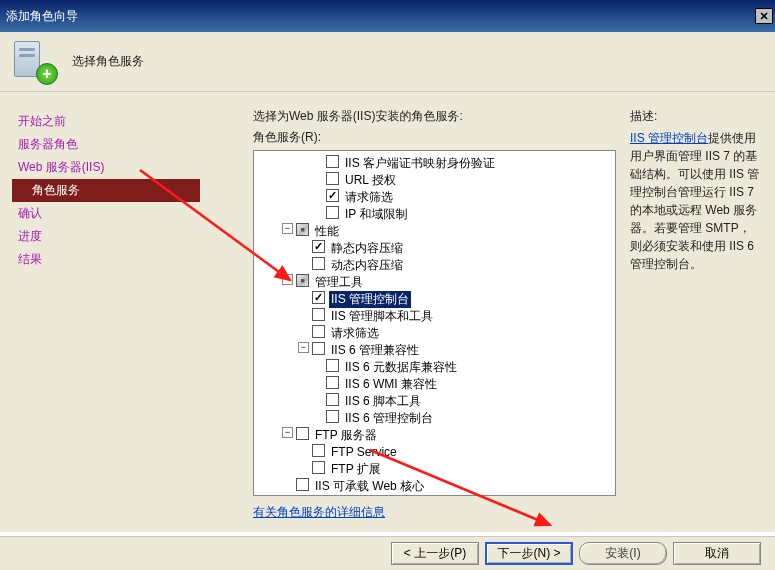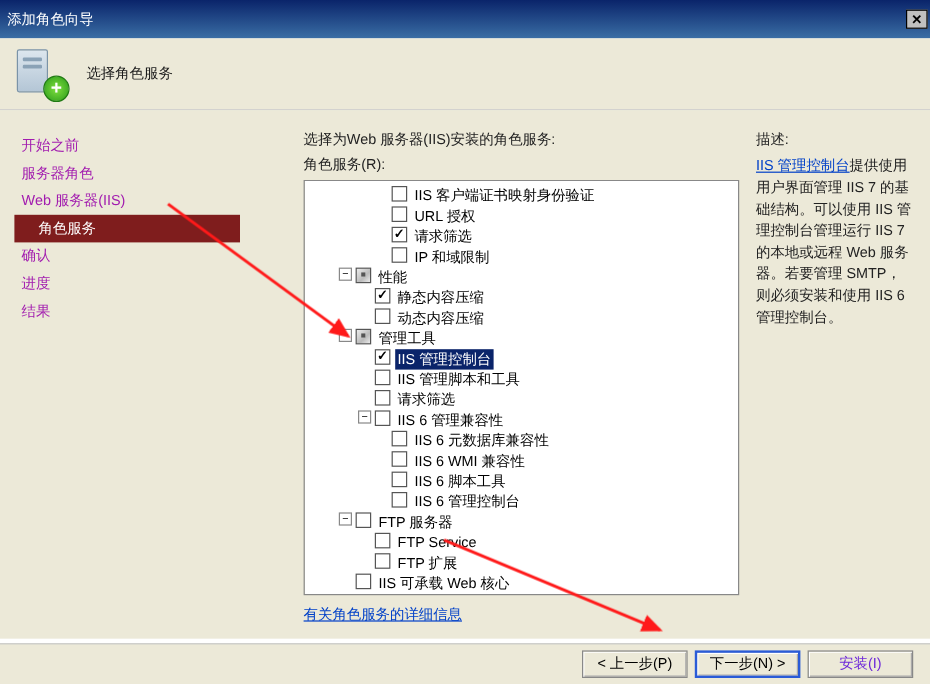--- a/index.html
+++ b/index.html
@@ -166,21 +166,21 @@
     height: 23px;
     min-width: 88px;
     font-family: inherit;
     font-size: 12px;
     background: #ece9d8;
     border: 1px solid #888;
     box-shadow: inset 1px 1px 0 #fff, inset -1px -1px 0 #aaa;
     cursor: pointer;
     padding: 0 8px;
   }
-  button.wiz:disabled { color: #6d28d9; cursor: default; }
+  button.wiz:disabled { color: #404040; cursor: default; border-radius: 10px; }
   button.wiz.default { border: 2px solid #2a5bd7; }
   
   .arrow {
     position: absolute;
     pointer-events: none;
   }
   .arrow svg { overflow: visible; }
 </style>
 </head>
 <body>
@@ -323,20 +323,21 @@
         <span class="link-inline">IIS 管理控制台</span><span>提供使用用户界面管理 IIS 7 的基础结构。可以使用 IIS 管理控制台管理运行 IIS 7 的本地或远程 Web 服务器。若要管理 SMTP，则必须安装和使用 IIS 6 管理控制台。</span>
       </div>
     </div>
   </div>
 </div>
 
 <div class="footer">
   <button class="wiz">&lt; 上一步(P)</button>
   <button class="wiz default">下一步(N) &gt;</button>
   <button class="wiz" disabled="">安装(I)</button>
+  <button class="wiz">取消</button>
 </div>
 
 <div class="arrow" style="left:140px; top:170px;">
   <svg width="170" height="130">
     <defs>
         <marker id="ah1" markerWidth="8" markerHeight="8" refX="6" refY="3" orient="auto">
           <path d="M0,0 L7,3 L0,6 Z" fill="#ff1a1a"></path>
         </marker>
       </defs>
     <line x1="0" y1="0" x2="150" y2="110" stroke="#ff1a1a" stroke-width="2.5" marker-end="url(#ah1)"></line>

